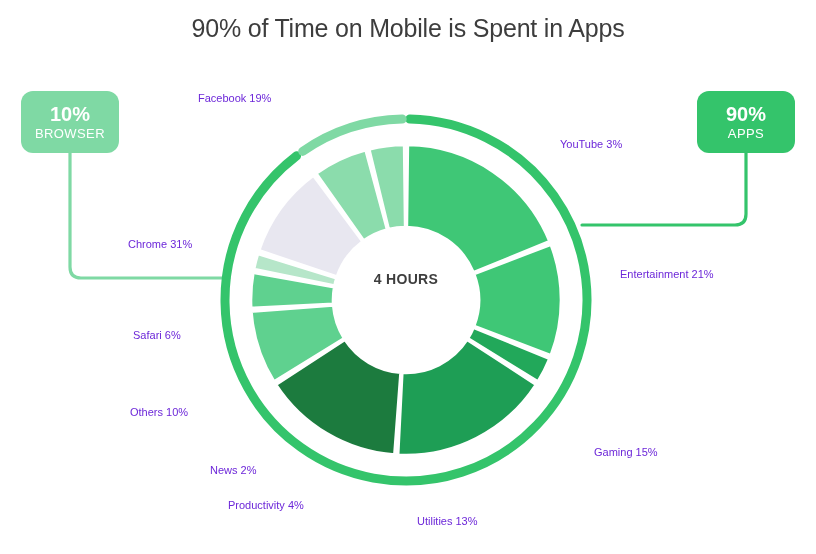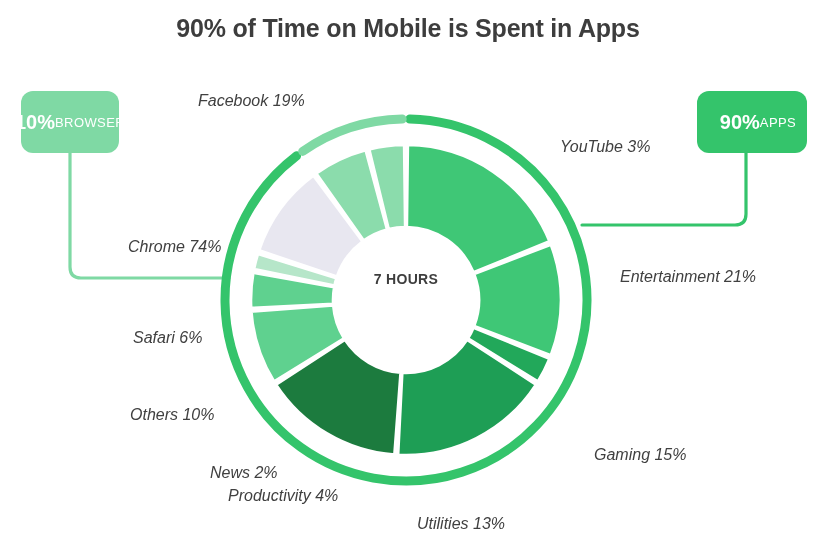--- a/index.html
+++ b/index.html
@@ -19,42 +19,42 @@
     position: absolute;
     inset: 0;
   }
   .title {
     position: absolute;
     top: 14px;
     left: 0;
     width: 816px;
     text-align: center;
     font-size: 25px;
-    font-weight: bold;
+    font-weight: normal;
     color: #3d3d3d;
     letter-spacing: -0.2px;
   }
 
   
   #chart-svg {
     position: absolute;
     left: 0;
     top: 0;
     width: 816px;
     height: 554px;
   }
 
   
   .badge {
     position: absolute;
     width: 98px;
     height: 62px;
     border-radius: 12px;
     display: flex;
-    flex-direction: row;
+    flex-direction: column;
     align-items: center;
     justify-content: center;
     color: #ffffff;
     line-height: 1.05;
   }
   .badge .pct {
     font-size: 20px;
     font-weight: bold;
   }
   .badge .name {
@@ -63,44 +63,42 @@
     letter-spacing: 0.4px;
     margin-top: 2px;
   }
   #badge-browser {
     left: 21px;
     top: 91px;
   }
   #badge-apps {
     left: 697px;
     top: 91px;
-    padding-left: 12px;
   }
 
   
   .center-label {
     position: absolute;
     left: 326px;
     top: 269px;
     width: 160px;
     text-align: center;
     font-size: 14px;
     font-weight: bold;
     color: #3d3d3d;
     line-height: 1.45;
     letter-spacing: 0.3px;
   }
 
   
   .slice-label {
     position: absolute;
-    font-size: 16px;
-    color: #404040;
+    font-size: 11px;
+    color: #6d28d9;
     white-space: nowrap;
-    font-style: italic;
   }
 </style>
 </head>
 <body>
 
 <div id="infographic">
 
   <div class="title">90% of Time on Mobile is Spent in Apps</div>
 
   <svg id="chart-svg" viewBox="0 0 816 554">
@@ -142,27 +140,27 @@
     <span class="pct">10%</span>
     <span class="name">BROWSER</span>
   </div>
 
   <div class="badge" id="badge-apps" style="background: rgb(52, 196, 107);">
     <span class="pct">90%</span>
     <span class="name">APPS</span>
   </div>
 
   <div class="center-label">
-    <div>7 HOURS</div>
+    <div>4 HOURS</div>
   </div>
 
   <div class="slice-label" style="left:198px; top:92px;">Facebook 19%</div>
   <div class="slice-label" style="left:560px; top:138px;">YouTube 3%</div>
   <div class="slice-label" style="left:620px; top:268px;">Entertainment 21%</div>
   <div class="slice-label" style="left:566px; top:446px;margin-left:28px;">Gaming 15%</div>
   <div class="slice-label" style="left:417px; top:515px;">Utilities 13%</div>
-  <div class="slice-label" style="left:228px; top:487px;">Productivity 4%</div>
+  <div class="slice-label" style="left:228px; top:499px;">Productivity 4%</div>
   <div class="slice-label" style="left:210px; top:464px;">News 2%</div>
   <div class="slice-label" style="left:130px; top:406px;">Others 10%</div>
   <div class="slice-label" style="left:133px; top:329px;">Safari 6%</div>
-  <div class="slice-label" style="left:128px; top:238px;">Chrome 74%</div>
+  <div class="slice-label" style="left:128px; top:238px;">Chrome 31%</div>
 
 </div>
 
 </body></html>

